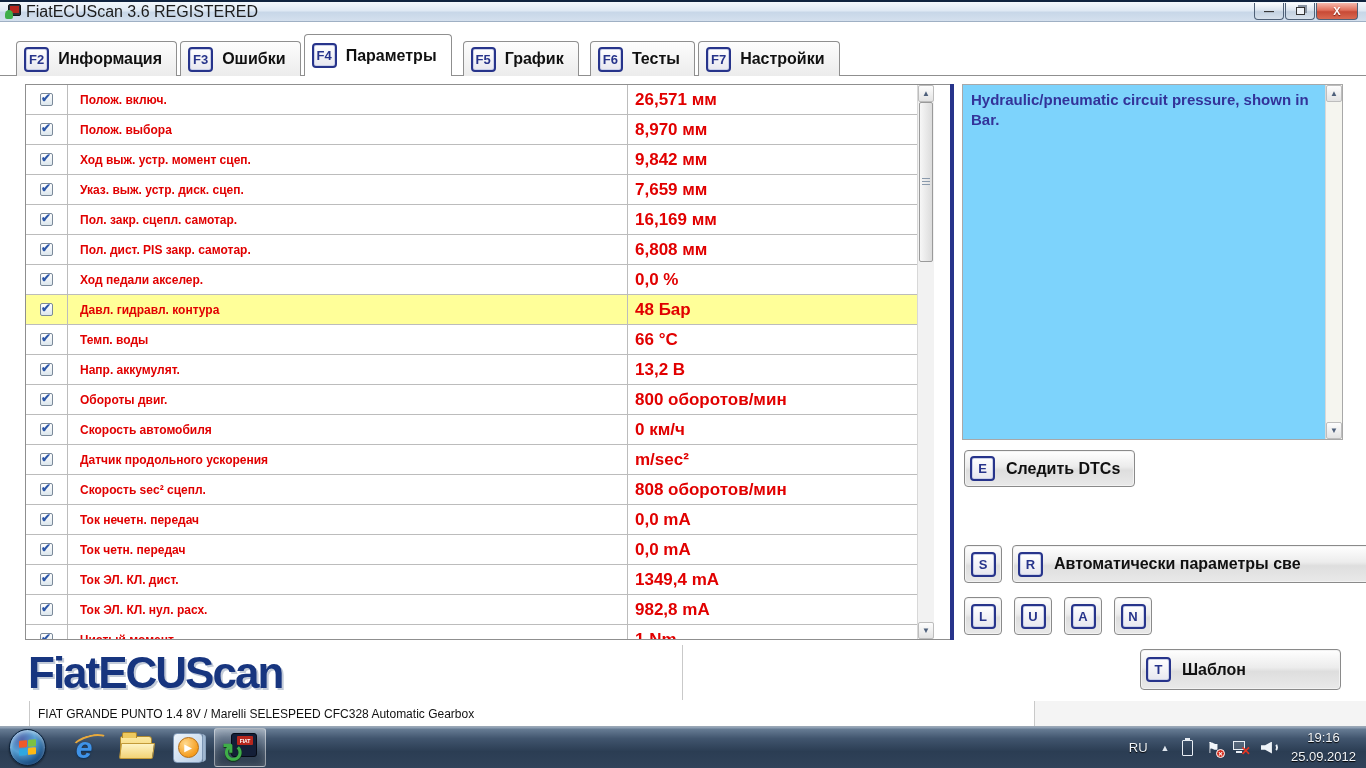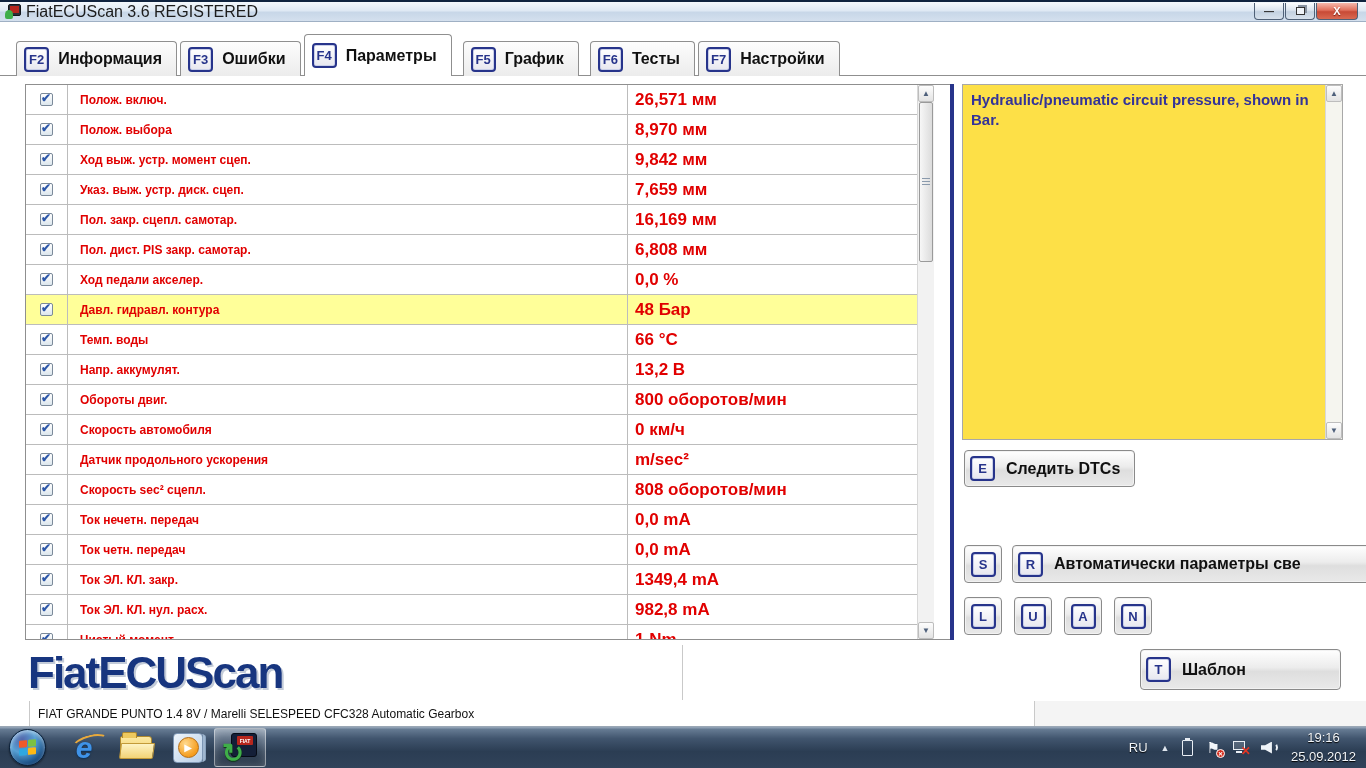--- a/index.html
+++ b/index.html
@@ -56,21 +56,21 @@
   .vscroll { width:17px; background:#f2f2f2; border-left:1px solid #d8d8d8; display:flex; flex-direction:column; }
   .sbtn { height:17px; display:flex; align-items:center; justify-content:center; font-size:8px; color:#4e607b;
     background:linear-gradient(180deg,#fdfdfd,#e3e3e3); border:1px solid #bdbdbd; border-radius:2px; }
   .strack { flex:1; position:relative; }
   .sthumb { position:absolute; left:1px; right:1px; top:0; height:160px; border:1px solid #9a9a9a; border-radius:2px;
     background:linear-gradient(90deg,#f7f7f7,#dcdcdc); display:flex; align-items:center; justify-content:center; }
   .grip { width:8px; height:8px; background:repeating-linear-gradient(180deg,#8a9aac 0 1px,transparent 1px 3px); }
 
   
   .vsep { position:absolute; left:950px; top:84px; width:4px; height:556px; background:#27348b; }
-  .infobox { position:absolute; left:962px; top:84px; width:381px; height:356px; background:#fde047;
+  .infobox { position:absolute; left:962px; top:84px; width:381px; height:356px; background:#7dd3fc;
     border:1px solid #a8a8a8; display:flex; }
   .infotext { flex:1; padding:5px 8px; color:#333399; font-weight:bold; font-size:15px; line-height:1.32; }
   .infobox .vscroll { background:#f5f5ef; }
 
   .btn { position:absolute; display:flex; align-items:center; gap:11px; padding:0 14px 0 5px;
     background:linear-gradient(180deg,#ffffff,#ececec 45%,#dedede 55%,#e9e9e9);
     border:1px solid #8a8a8a; border-radius:4px; font-weight:bold; font-size:16px; color:#101010;
     box-shadow:0 0 0 1px #f2f2f2 inset; white-space:nowrap; }
   .btn.square { padding:0; justify-content:center; }
   .paneldiv { position:absolute; left:682px; top:645px; width:1px; height:55px; background:#c9c9c9; }
@@ -330,21 +330,21 @@
           </div>
           <div class="cell-name">Ток четн. передач</div>
           <div class="cell-value">0,0 mA</div>
         </div>
         <div class="prow">
           <div class="cell-check">
             <span class="cb">
               <span class="tick">✔</span>
             </span>
           </div>
-          <div class="cell-name">Ток ЭЛ. КЛ. закр.</div>
+          <div class="cell-name">Ток ЭЛ. КЛ. дист.</div>
           <div class="cell-value">1349,4 mA</div>
         </div>
         <div class="prow">
           <div class="cell-check">
             <span class="cb">
               <span class="tick">✔</span>
             </span>
           </div>
           <div class="cell-name">Ток ЭЛ. КЛ. нул. расх.</div>
           <div class="cell-value">982,8 mA</div>

